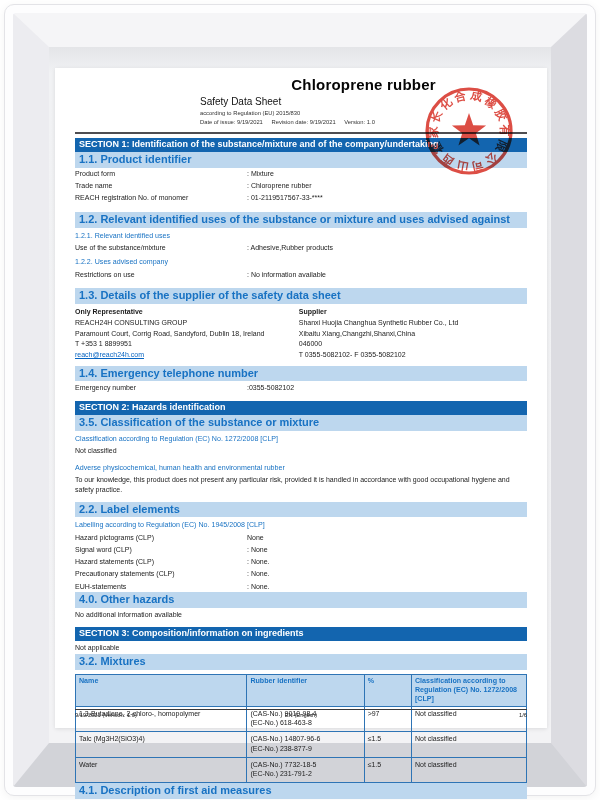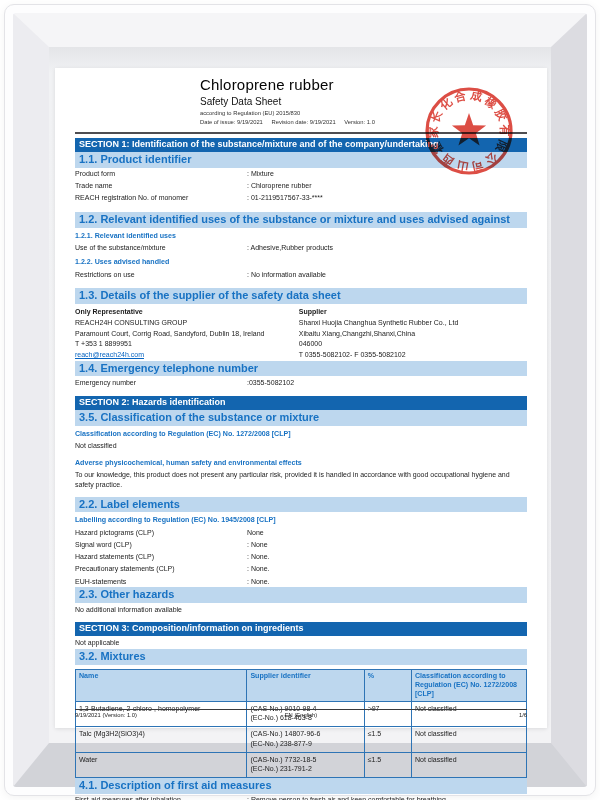--- a/index.html
+++ b/index.html
@@ -21,32 +21,32 @@
     background:linear-gradient(180deg,#e4e5e8 0px,#f1f2f4 26px,#f3f3f5 100%);
   }
   
   .paper{
     position:absolute;left:55px;top:68px;width:492px;height:660px;
     background:#ffffff;box-shadow:0 1px 4px rgba(0,0,0,.10);
     box-sizing:border-box;padding:9px 20px 0 20px;
     font-size:7px;color:#1b1b1b;line-height:1.3;
   }
   .doc-header{margin-left:125px;}
-  .doc-title{font-size:15px;font-weight:normal;color:#050505;line-height:1.1;letter-spacing:.2px;}
+  .doc-title{font-size:15px;font-weight:bold;color:#050505;line-height:1.1;letter-spacing:.2px;text-align:center;}
   .doc-subtitle{font-size:10px;color:#111;margin-top:1px;}
   .doc-small{font-size:5.8px;color:#333;margin-top:2px;line-height:1.35;}
   .doc-small span{margin-right:7px;}
   .top-rule{border:none;border-top:2px solid #4e4e52;margin:5px 0 4px 0;}
 
   .sec-bar{background:#1365af;color:#fff;font-weight:bold;font-size:9px;
     padding:1px 4px 2px 4px;line-height:1.2;}
   .sub-bar{background:#bdd7ee;color:#1872c3;font-weight:bold;font-size:11px;
     padding:1px 4px;line-height:1.25;}
   .mt8{margin-top:8px;} .mt2{margin-top:8px;}
-  .blue-head{color:#1872c3;font-weight:bold;font-size:7.1px;margin:4px 0 1px 0;}
+  .blue-head{color:#1872c3;font-weight:normal;font-size:7.1px;margin:4px 0 1px 0;}
   .plain{margin:2px 0;}
   .kv{display:flex;padding:1.5px 0;}
   .kv .k{width:172px;flex:none;}
   .kv .v{flex:1;}
 
   .twocol{display:flex;margin-top:3px;}
   .col{width:49.5%;}
   .col-title{font-weight:bold;margin-bottom:2px;}
   .col .line{margin-bottom:1.5px;}
   .link{color:#0563c1;text-decoration:underline;cursor:pointer;}
@@ -101,21 +101,21 @@
     <span class="k">REACH registration No. of monomer</span>
     <span class="v">: 01-2119517567-33-****</span>
   </div>
 
   <div class="sub-bar mt2">1.2. Relevant identified uses of the substance or mixture and uses advised against</div>
   <div class="blue-head">1.2.1. Relevant identified uses</div>
   <div class="kv">
     <span class="k">Use of the substance/mixture</span>
     <span class="v">: Adhesive,Rubber products</span>
   </div>
-  <div class="blue-head">1.2.2. Uses advised handled</div>
+  <div class="blue-head">1.2.2. Uses advised company</div>
   <div class="kv">
     <span class="k">Restrictions on use</span>
     <span class="v">: No information available</span>
   </div>
 
   <div class="sub-bar mt2">1.3. Details of the supplier of the safety data sheet</div>
   <div class="twocol">
     <div class="col">
       <div class="col-title">Only Representative</div>
       <div class="line">REACH24H CONSULTING GROUP</div>
@@ -125,31 +125,31 @@
     </div>
     <div class="col">
       <div class="col-title">Supplier</div>
       <div class="line">Shanxi Huojia Changhua Synthetic Rubber Co., Ltd</div>
       <div class="line">Xibaitu Xiang,Changzhi,Shanxi,China</div>
       <div class="line">046000</div>
       <div class="line">T 0355-5082102- F 0355-5082102</div>
     </div>
   </div>
 
-  <div class="sub-bar" style="">1.4. Emergency telephone number</div>
+  <div class="sub-bar" style="margin-top:5px;">1.4. Emergency telephone number</div>
   <div class="kv">
     <span class="k">Emergency number</span>
     <span class="v">:0355-5082102</span>
   </div>
 
   <div class="sec-bar mt8">SECTION 2: Hazards identification</div>
   <div class="sub-bar">3.5. Classification of the substance or mixture</div>
   <div class="blue-head">Classification according to Regulation (EC) No. 1272/2008 [CLP]</div>
   <div class="plain">Not classified</div>
-  <div class="blue-head" style="margin-top:9px;">Adverse physicochemical, human safety and environmental effects</div>
+  <div class="blue-head" style="margin-top:9px;">Adverse physicochemical, human health and environmental rubber</div>
   <div class="plain">To our knowledge, this product does not present any particular risk, provided it is handled in accordance with good occupational hygiene and safety practice.</div>
 
   <div class="sub-bar mt2">2.2. Label elements</div>
   <div class="blue-head">Labelling according to Regulation (EC) No. 1945/2008 [CLP]</div>
   <div class="kv">
     <span class="k">Hazard pictograms (CLP)</span>
     <span class="v">None</span>
   </div>
   <div class="kv">
     <span class="k">Signal word (CLP)</span>
@@ -160,32 +160,32 @@
     <span class="v">: None.</span>
   </div>
   <div class="kv">
     <span class="k">Precautionary statements (CLP)</span>
     <span class="v">: None.</span>
   </div>
   <div class="kv">
     <span class="k">EUH-statements</span>
     <span class="v">: None.</span>
   </div>
-  <div class="sub-bar">2.3. Other hazards</div>
+  <div class="sub-bar">4.0. Other hazards</div>
   <div class="plain">No additional information available</div>
 
   <div class="sec-bar mt8">SECTION 3: Composition/information on ingredients</div>
   <div class="plain">Not applicable</div>
   <div class="sub-bar">3.2. Mixtures</div>
 
   <table class="mix">
     <tbody>
         <tr>
       <th class="w-name">Name</th>
-      <th class="w-id">Supplier identifier</th>
+      <th class="w-id">Rubber identifier</th>
       <th class="w-pct">%</th>
       <th class="w-cls">Classification according to Regulation (EC) No. 1272/2008 [CLP]</th>
     </tr>
     <tr>
       <td>1,3-Butadiene, 2-chloro-, homopolymer</td>
       <td>
         <div>(CAS-No.) 9010-98-4</div>
         <div>(EC-No.) 618-463-8</div>
       </td>
       <td>&gt;97</td>

